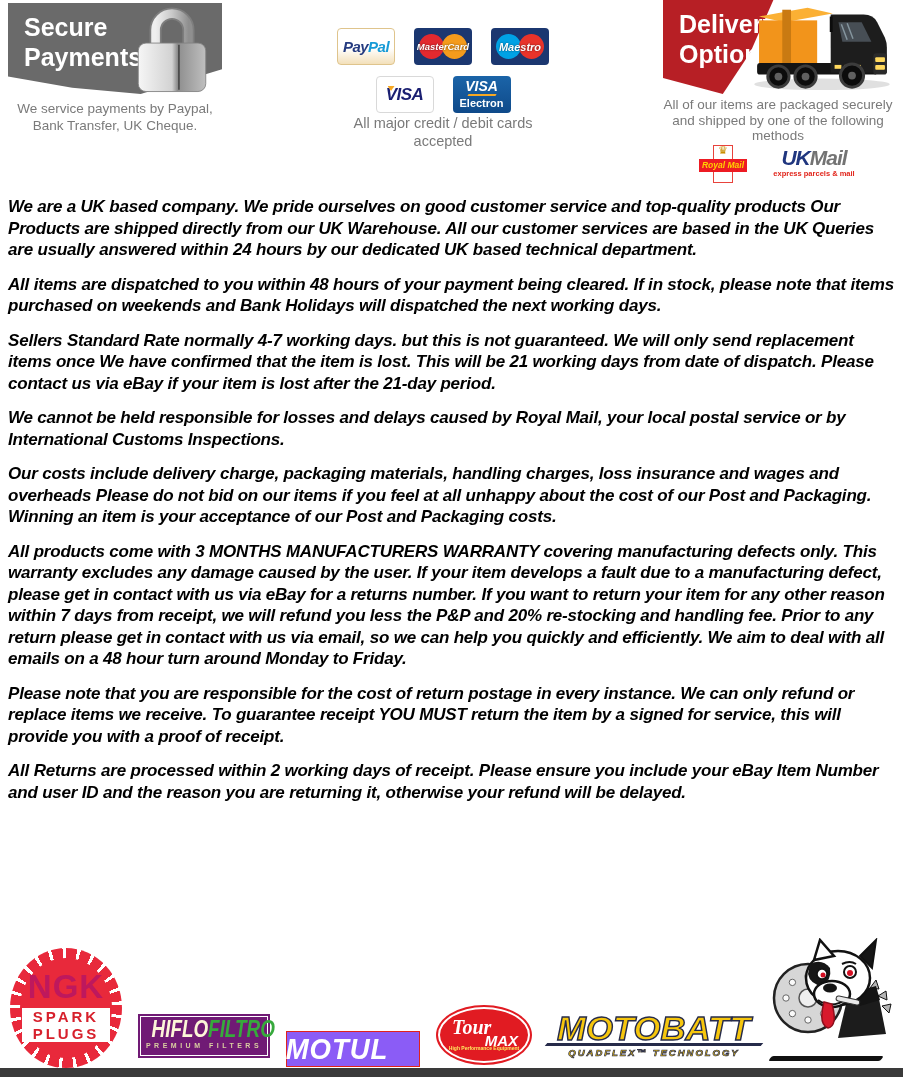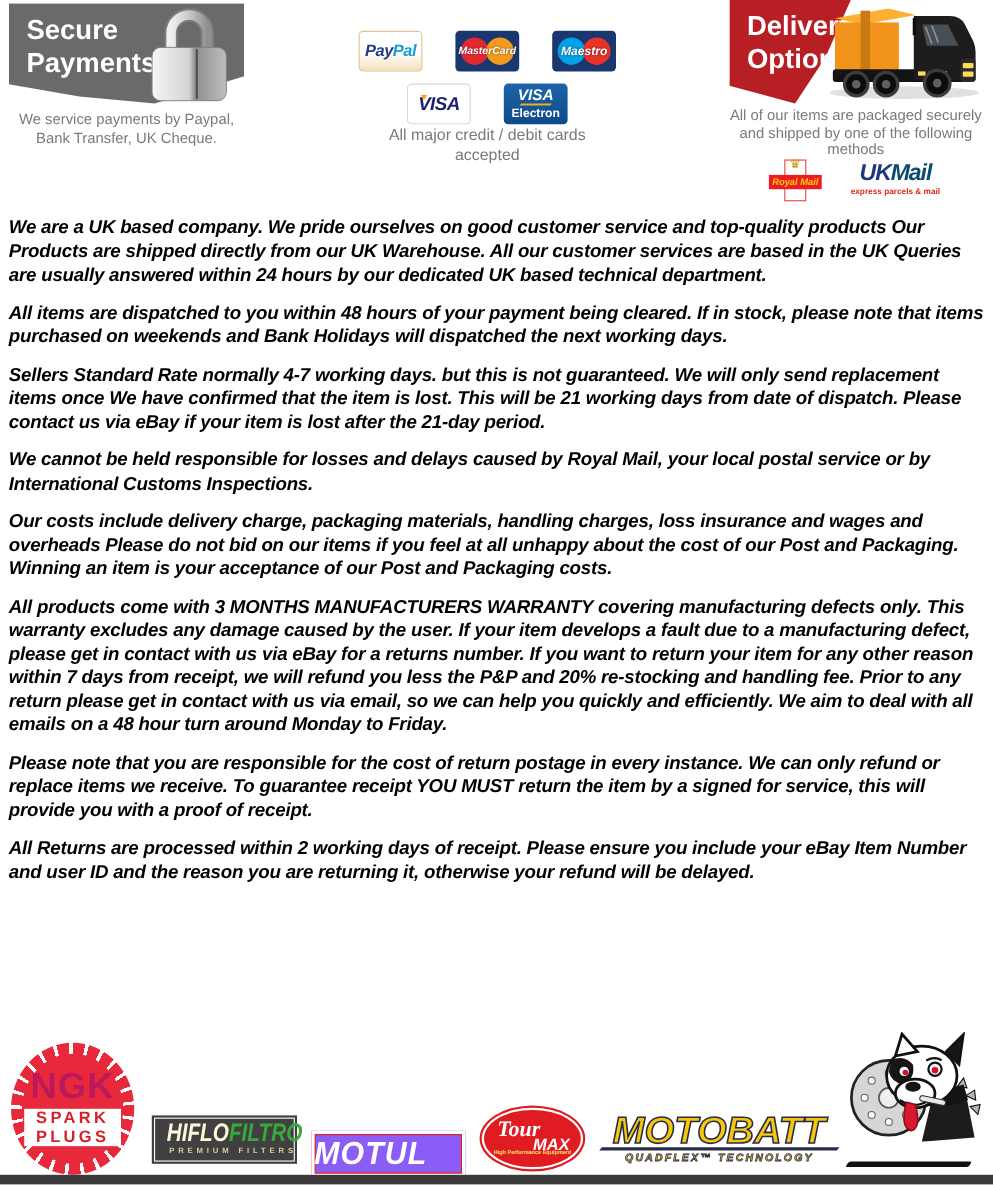--- a/index.html
+++ b/index.html
@@ -14,21 +14,21 @@
     font-size:25px; line-height:30px; letter-spacing:0; }
   .padlock-svg { position:absolute; right:2px; top:2px; width:96px; height:90px; }
 
   .caption { color:#7a7a7a; text-align:center; }
   .caption-left { position:absolute; left:8px; top:100px; width:214px; font-size:13.5px; line-height:17px; }
   .caption-center { position:absolute; left:338px; top:114px; width:210px; font-size:14.5px; line-height:18px; }
   .caption-right { position:absolute; left:663px; top:97px; width:230px; font-size:13.5px; line-height:15.5px; }
 
   
   .cards { position:absolute; left:338px; top:28px; width:210px; }
-  .card-row { display:flex; justify-content:center; gap:30px; margin-bottom:11px; }
+  .card-row { display:flex; justify-content:center; gap:19px; margin-bottom:11px; }
   .card { width:58px; height:37px; border-radius:4px; position:relative; overflow:hidden; flex:0 0 auto; }
   .card-paypal { background:linear-gradient(#ffffff 55%, #f3e0ba); border:1px solid #dfc48c;
     display:flex; align-items:center; justify-content:center; }
   .card-paypal .pp { font-weight:900; font-style:italic; font-size:15px; letter-spacing:-0.5px; }
   .pp-pay { color:#253b80; } .pp-pal { color:#179bd7; }
   .card-navy { background:#1b3770; }
   .mc-c, .ma-c { position:absolute; top:6px; width:25px; height:25px; border-radius:50%; }
   .mc-red { left:5px; background:#e2292f; } .mc-org { right:5px; background:#f49b1c; }
   .ma-blue { left:5px; background:#00a2e5; } .ma-red { right:5px; background:#e8332a; }
   .card-label { position:absolute; left:0; top:13px; width:100%; text-align:center; color:#fff;
@@ -52,42 +52,42 @@
   .carriers { position:absolute; left:663px; top:145px; width:230px; display:flex;
     justify-content:center; align-items:center; gap:24px; }
   .royalmail { width:48px; height:38px; background:#fff; position:relative; }
   .rm-cross { position:absolute; left:14px; top:0; width:20px; height:38px; border:1px solid #e8433c; }
   .rm-crown { position:absolute; left:0; top:-1px; width:100%; text-align:center;
     color:#c98f00; font-size:11px; line-height:12px; }
   .rm-band { position:absolute; left:0; top:14px; width:100%; height:13px; background:#ed1b23;
     color:#ffd200; font-size:8.5px; font-weight:bold; font-style:italic; text-align:center; line-height:13px; }
   .ukmail { width:86px; height:38px; background:#fff; text-align:center; padding-top:1px; }
   .ukm-line1 { font-weight:900; font-style:italic; font-size:21px; line-height:23px; letter-spacing:-1px; }
-  .ukm-uk { color:#20367f; } .ukm-mail { color:#0c4a6e; }
+  .ukm-uk { color:#20367f; } .ukm-mail { color:#737373; }
   .ukm-tag { color:#e1251b; font-size:7.5px; font-weight:bold; margin-top:0; }
 
   
   .policy { position:absolute; left:8px; top:196px; width:888px; color:#000;
     font-weight:bold; font-style:italic; font-size:17px; line-height:21.5px; letter-spacing:-0.2px; }
   .policy p { margin:0 0 13px 0; }
 
   
   .brands { position:absolute; left:0; top:935px; width:903px; height:133px; }
 
   .ngk { position:absolute; left:10px; top:13px; width:112px; height:120px; }
   .ngk-rays { position:absolute; inset:0; border-radius:50%;
     background:repeating-conic-gradient(#e8293b 0deg 11deg, #ffffff 11deg 14.4deg); }
   .ngk-core { position:absolute; inset:10px; border-radius:50%; background:#e8293b; }
   .ngk-word { position:absolute; left:0; top:20px; width:100%; text-align:center; color:#be185d;
     font-weight:900; font-size:33px; letter-spacing:1px; }
   .ngk-band { position:absolute; left:12px; right:12px; top:60px; background:#fff; text-align:center;
     color:#d7202c; font-weight:900; font-size:15px; line-height:17px; letter-spacing:3px; }
 
-  .hiflo { position:absolute; left:138px; top:79px; width:132px; height:44px; background:#404040;
-    text-align:right; padding-top:3px; }
+  .hiflo { position:absolute; left:138px; top:79px; width:132px; height:44px; background:#701a75;
+    text-align:center; padding-top:3px; }
   .hiflo-frame { position:absolute; inset:2px; border:1px solid #fff; pointer-events:none; }
   .hiflo-line1 { font-weight:900; font-style:italic; font-size:23px; line-height:24px;
     display:inline-block; transform:scaleX(0.82); letter-spacing:0; }
   .hf-hiflo { color:#fdf6d8; } .hf-filtro { color:#37a93c; }
   .hiflo-line2 { color:#d9cfa0; font-size:7px; font-weight:bold; letter-spacing:3.5px; margin-top:1px; }
 
   .motul { position:absolute; left:283px; top:93px; width:140px; height:42px; background:#8b5cf6;
     box-shadow:inset 0 0 0 3px #fff, inset 0 0 0 4px #e0231c;
     display:flex; align-items:center; justify-content:flex-start; }
   .motul-word { color:#fff; font-weight:900; font-style:italic; font-size:29px;

